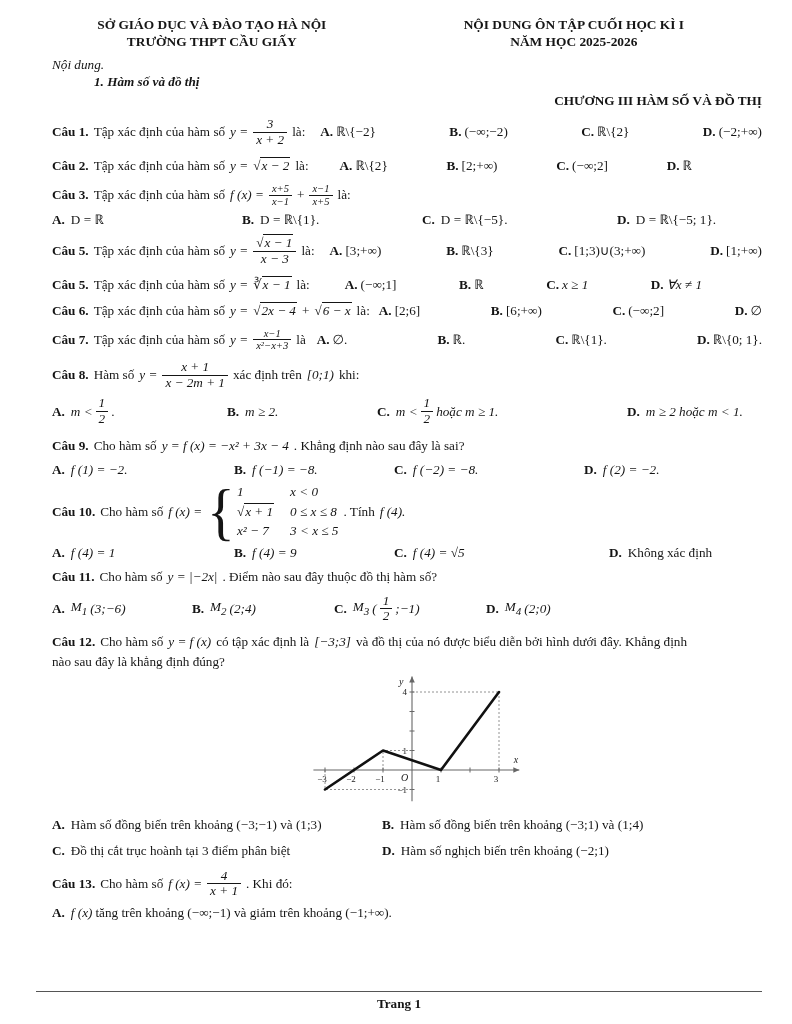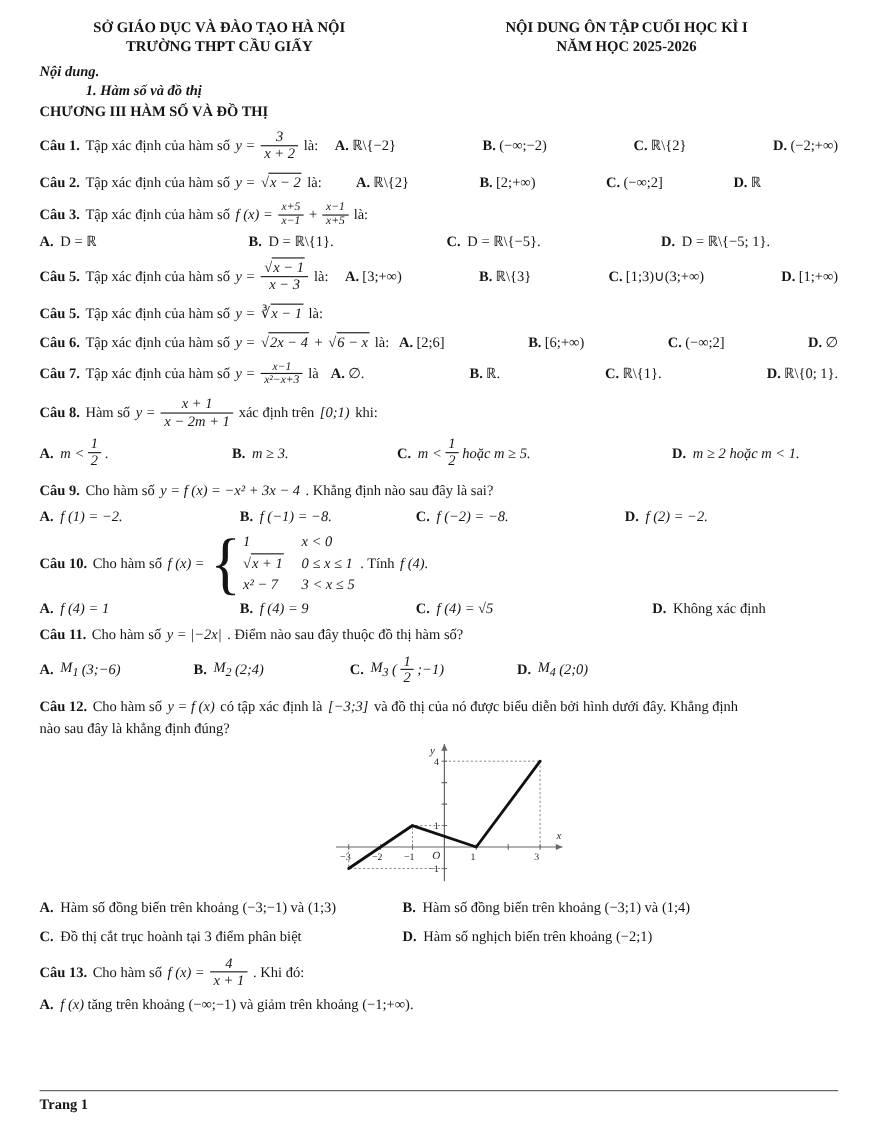--- a/index.html
+++ b/index.html
@@ -1,51 +1,51 @@
 <!DOCTYPE html>
 <html><head>
 <meta charset="utf-8">
 <style>
   *{margin:0;padding:0;box-sizing:border-box}
   html,body{background:#fff}
   .page{
     width:792px;height:1024px;background:#fff;color:#151515;
     font-family:"Liberation Serif",serif;font-size:13.2px;line-height:1.25;
-    position:relative;padding:16px 30px 0 36px;overflow:hidden;
+    position:relative;padding:16px 30px 0 52px;overflow:hidden;
   }
   .m{font-style:italic}
   .hdr{display:flex;justify-content:space-between;align-items:flex-start}
   .hdr .blk{text-align:center;font-weight:bold;font-size:13.4px;line-height:1.3}
   .hdr .left{width:45%}
   .hdr .right{width:53%}
   .intro{margin-top:6px}
-  .intro .nd{font-style:italic;font-weight:bold}
+  .intro .nd{font-style:italic;font-weight:normal}
   .intro .item{font-style:italic;font-weight:bold;margin-left:42px;margin-top:1px}
-  .chapter{text-align:left;font-weight:bold;margin-top:2px}
+  .chapter{text-align:right;font-weight:bold;margin-top:2px}
   .part{font-weight:bold;margin-top:2px}
   .q{margin-top:8px}
   .row{display:flex;align-items:center;gap:5px;flex-wrap:nowrap;white-space:nowrap}
   .lbl{font-weight:bold}
   .frac{display:inline-block;vertical-align:middle;text-align:center;line-height:1.12}
   .frac .num{display:block;border-bottom:1px solid #151515;padding:0 3px}
   .frac .den{display:block;padding:0 3px}
   .frac.sm{font-size:0.8em;line-height:1.1}
   .sr{white-space:nowrap;font-style:italic}
   .sr .rad{font-style:normal}
   .sr .bar{border-top:1.2px solid #151515;padding:0 1px}
   .opts{flex:1;display:flex;justify-content:space-between;margin-left:10px}
   .opt .lt{font-weight:bold;margin-right:3px}
   .optrow{display:grid;margin-top:4px;align-items:center}
   .optrow .opt{display:flex;align-items:center;gap:3px;white-space:nowrap}
   .cases{display:inline-flex;align-items:center;vertical-align:middle}
   .cases .brace{font-size:58px;font-weight:400;line-height:0.95;margin-right:2px;transform:scaleY(1.08)}
   .cases .rows{display:grid;grid-template-columns:auto auto;column-gap:16px;row-gap:3px}
   .cases .rows .cell{text-align:left}
   .graph-wrap{margin:4px auto 0 auto;width:270px}
-  .footer{position:absolute;left:36px;right:30px;bottom:12px;text-align:left}
+  .footer{position:absolute;left:36px;right:30px;bottom:12px;text-align:center}
   .footer .rule{border-top:1.6px solid #555;margin-bottom:4px}
   .footer .pg{font-weight:bold}
   svg text{font-family:"Liberation Serif",serif;fill:#222}
 </style>
 </head>
 <body>
 
 <div class="page">
 
   <div class="hdr">
@@ -146,20 +146,26 @@
       <span class="opt"><span class="lt">D.</span><span>[1;+∞)</span></span>
     </span>
   </div>
 
   <div class="q row" style="margin-top:10px">
     <span class="lbl">Câu 5.</span>
     <span>Tập xác định của hàm số</span>
     <span class="m">y =</span>
     <span class="sr"><span class="rad">∛</span><span class="bar">x − 1</span></span>
     <span>là:</span>
+    <span class="opts" style="margin-left:30px">
+      <span class="opt"><span class="lt">A.</span><span>(−∞;1]</span></span>
+      <span class="opt"><span class="lt">B.</span><span>ℝ</span></span>
+      <span class="opt"><span class="lt">C.</span><span class="m">x ≥ 1</span></span>
+      <span class="opt" style="margin-right:60px"><span class="lt">D.</span><span class="m">∀x ≠ 1</span></span>
+    </span>
   </div>
 
   <div class="q row" style="margin-top:10px">
     <span class="lbl">Câu 6.</span>
     <span>Tập xác định của hàm số</span>
     <span class="m">y =</span>
     <span class="sr"><span class="rad">√</span><span class="bar">2x − 4</span></span>
     <span>+</span>
     <span class="sr"><span class="rad">√</span><span class="bar">6 − x</span></span>
     <span>là:</span>
@@ -205,30 +211,30 @@
         <span class="lt">A.</span>
         <span class="m">m &lt;</span>
         <span class="frac">
           <span class="num m">1</span>
           <span class="den m">2</span>
         </span>
         <span>.</span>
       </span>
     <span class="opt">
         <span class="lt">B.</span>
-        <span class="m">m ≥ 3.</span>
+        <span class="m">m ≥ 2.</span>
       </span>
     <span class="opt">
         <span class="lt">C.</span>
         <span class="m">m &lt;</span>
         <span class="frac">
           <span class="num m">1</span>
           <span class="den m">2</span>
         </span>
-        <span class="m">hoặc m ≥ 5.</span>
+        <span class="m">hoặc m ≥ 1.</span>
       </span>
     <span class="opt">
         <span class="lt">D.</span>
         <span class="m">m ≥ 2 hoặc m &lt; 1.</span>
       </span>
   </div>
 
   <div class="q row" style="margin-top:11px">
     <span class="lbl">Câu 9.</span>
     <span>Cho hàm số</span>
@@ -257,21 +263,21 @@
   <div class="q row" style="margin-top:6px">
     <span class="lbl">Câu 10.</span>
     <span>Cho hàm số</span>
     <span class="m">f (x) =</span>
     <span class="cases">
       <span class="brace">{</span>
       <span class="rows">
         <span class="cell m">1</span>
           <span class="cell m">x &lt; 0</span>
         <span class="cell"><span class="sr"><span class="rad">√</span><span class="bar">x + 1</span></span></span>
-          <span class="cell m">0 ≤ x ≤ 1</span>
+          <span class="cell m">0 ≤ x ≤ 8</span>
         <span class="cell m">x² − 7</span>
           <span class="cell m">3 &lt; x ≤ 5</span>
       </span>
     </span>
     <span>. Tính</span>
     <span class="m">f (4).</span>
   </div>
   <div class="optrow" style="grid-template-columns:182px 160px 215px 1fr;margin-top:5px">
     <span class="opt">
         <span class="lt">A.</span>

